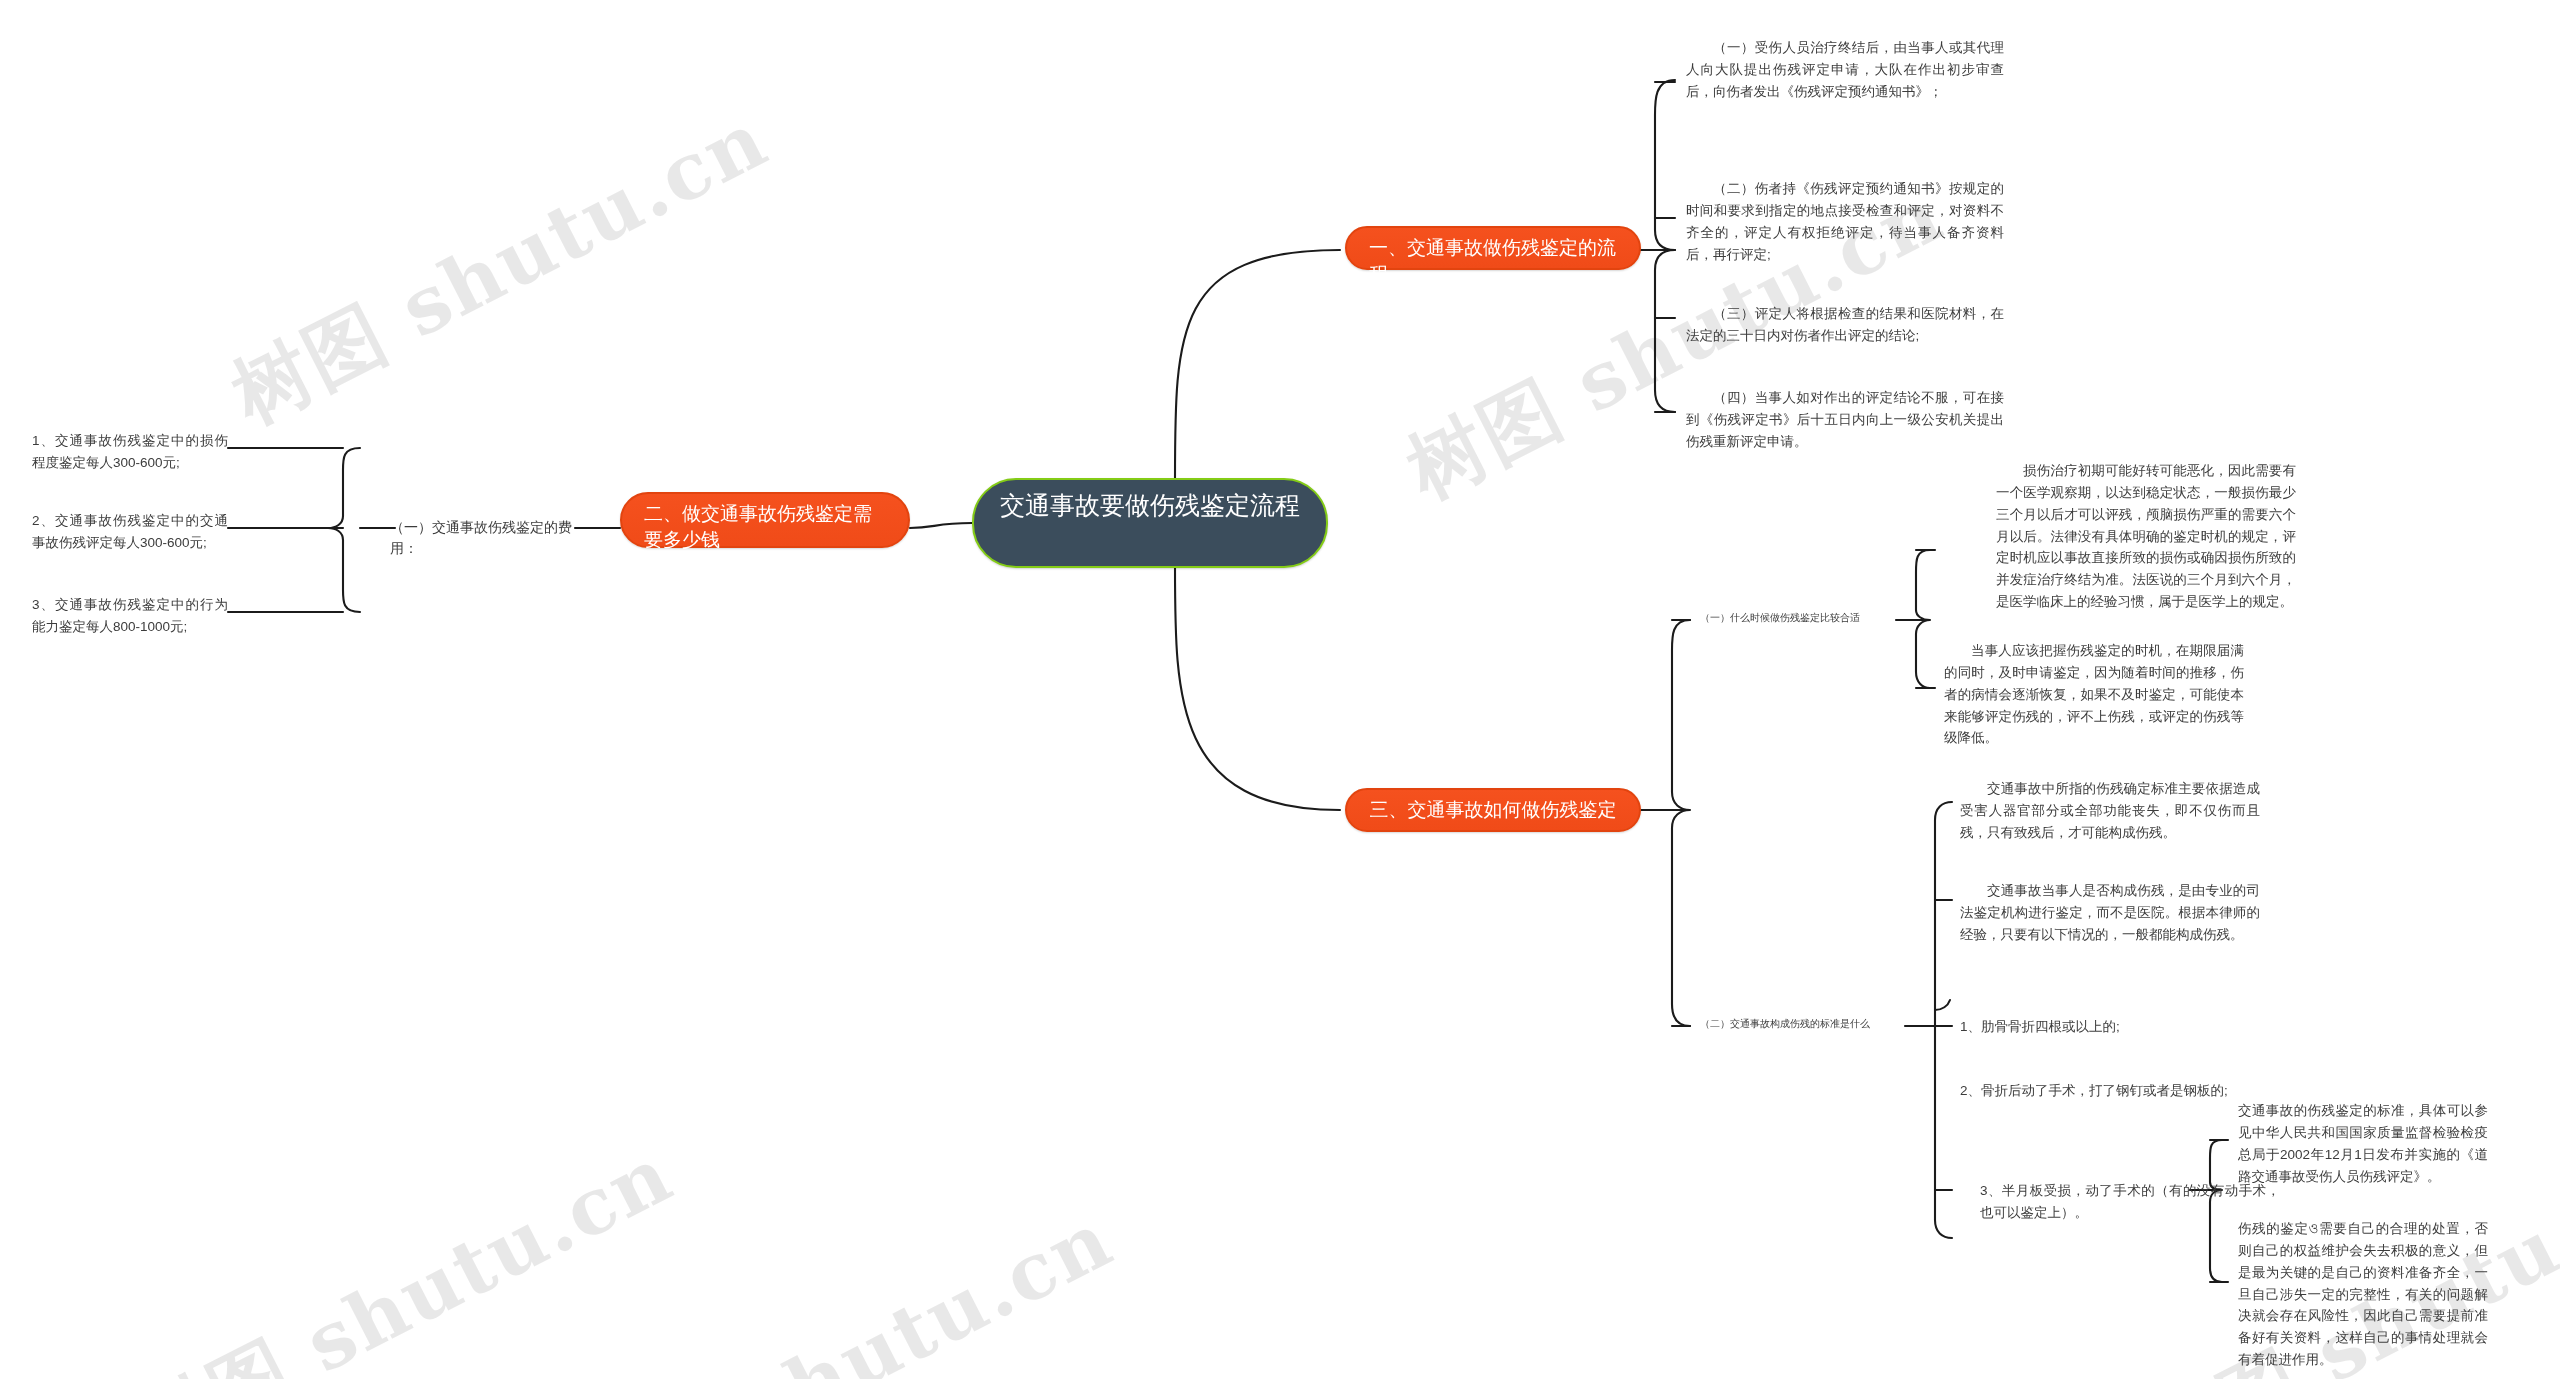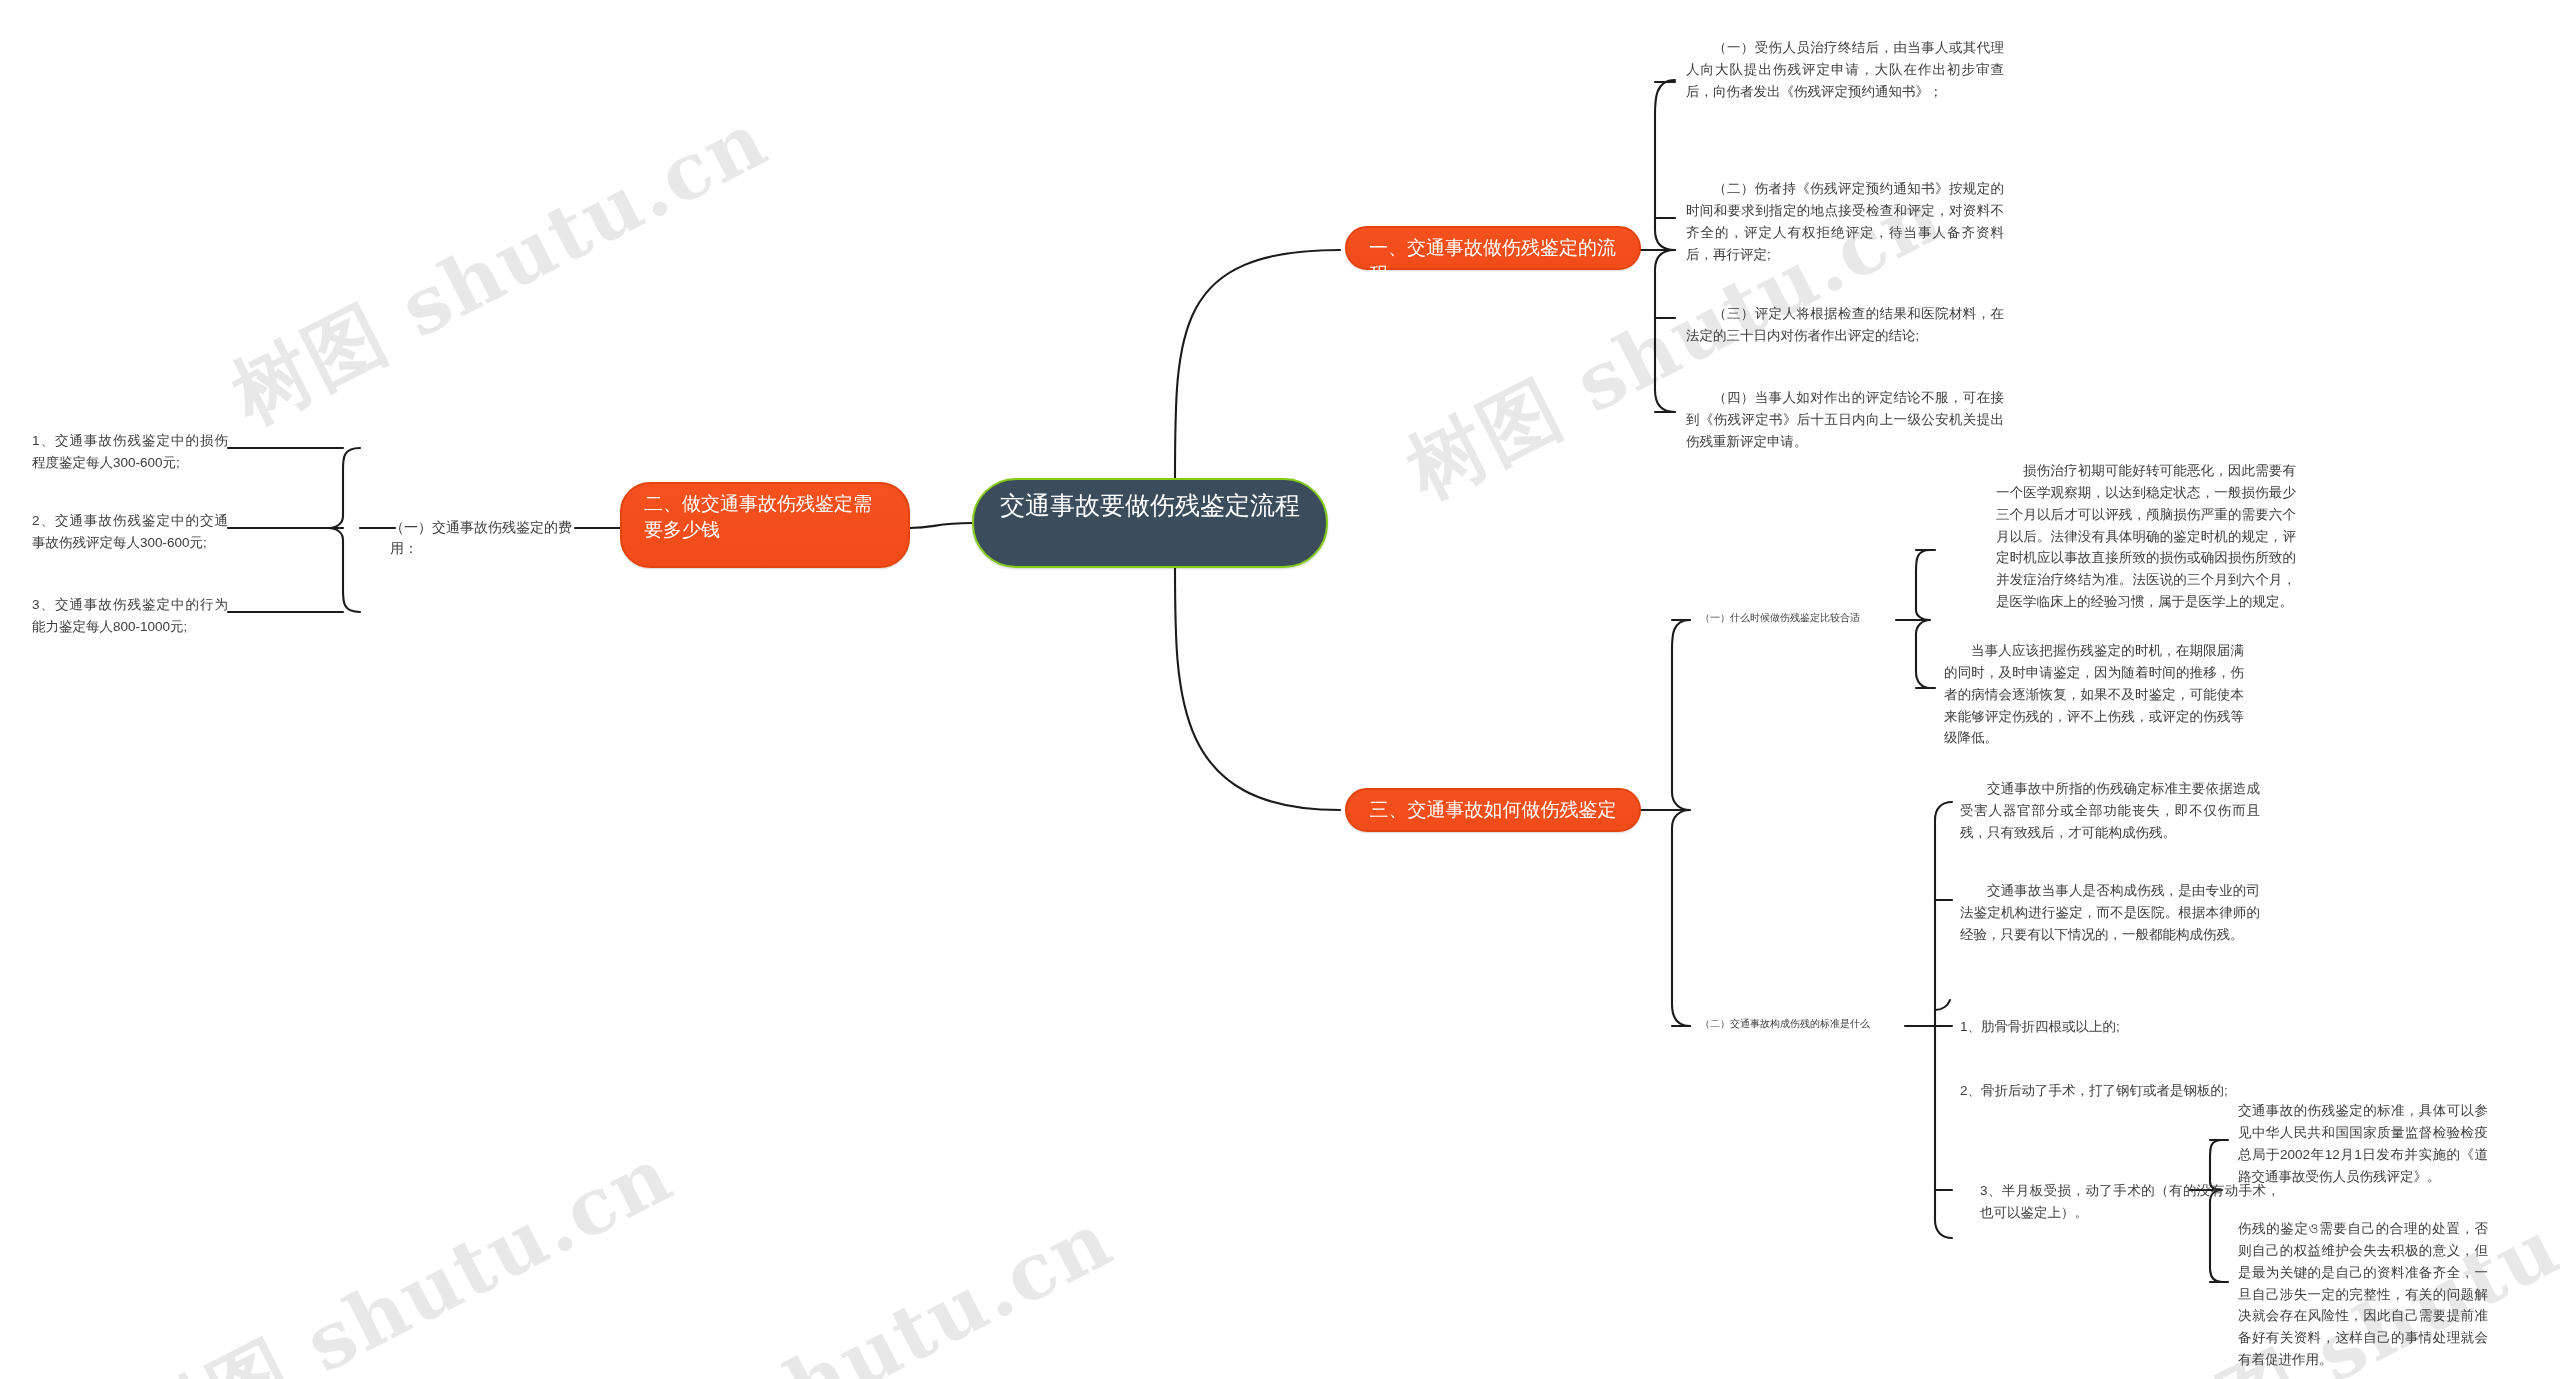--- a/index.html
+++ b/index.html
@@ -157,21 +157,21 @@
   </div>
 
   <div class="leaf-text indent" style="left:1686px; top:37px; width:318px;font-family:Liberation Serif, serif;">（一）受伤人员治疗终结后，由当事人或其代理人向大队提出伤残评定申请，大队在作出初步审查后，向伤者发出《伤残评定预约通知书》；</div>
 
   <div class="leaf-text indent" style="left:1686px; top:178px; width:318px;">（二）伤者持《伤残评定预约通知书》按规定的时间和要求到指定的地点接受检查和评定，对资料不齐全的，评定人有权拒绝评定，待当事人备齐资料后，再行评定;</div>
 
   <div class="leaf-text indent" style="left:1686px; top:303px; width:318px;">（三）评定人将根据检查的结果和医院材料，在法定的三十日内对伤者作出评定的结论;</div>
 
   <div class="leaf-text indent" style="left:1686px; top:387px; width:318px;">（四）当事人如对作出的评定结论不服，可在接到《伤残评定书》后十五日内向上一级公安机关提出伤残重新评定申请。</div>
 
-  <div class="node branch-node" style="left:620px; top:482px; width:290px; height:86px;">
+  <div class="node branch-node" style="left:620px; top:492px; width:290px; height:56px;">
     <span>二、做交通事故伤残鉴定需要多少钱</span>
   </div>
 
   <div class="leaf-label" style="left:390px; top:517px; width:200px; text-align:left; font-size:14px;">（一）交通事故伤残鉴定的费用：</div>
 
   <div class="leaf-text" style="left:32px; top:430px; width:196px;">1、交通事故伤残鉴定中的损伤程度鉴定每人300-600元;</div>
 
   <div class="leaf-text" style="left:32px; top:510px; width:196px;">2、交通事故伤残鉴定中的交通事故伤残评定每人300-600元;</div>
 
   <div class="leaf-text" style="left:32px; top:594px; width:196px;">3、交通事故伤残鉴定中的行为能力鉴定每人800-1000元;</div>

